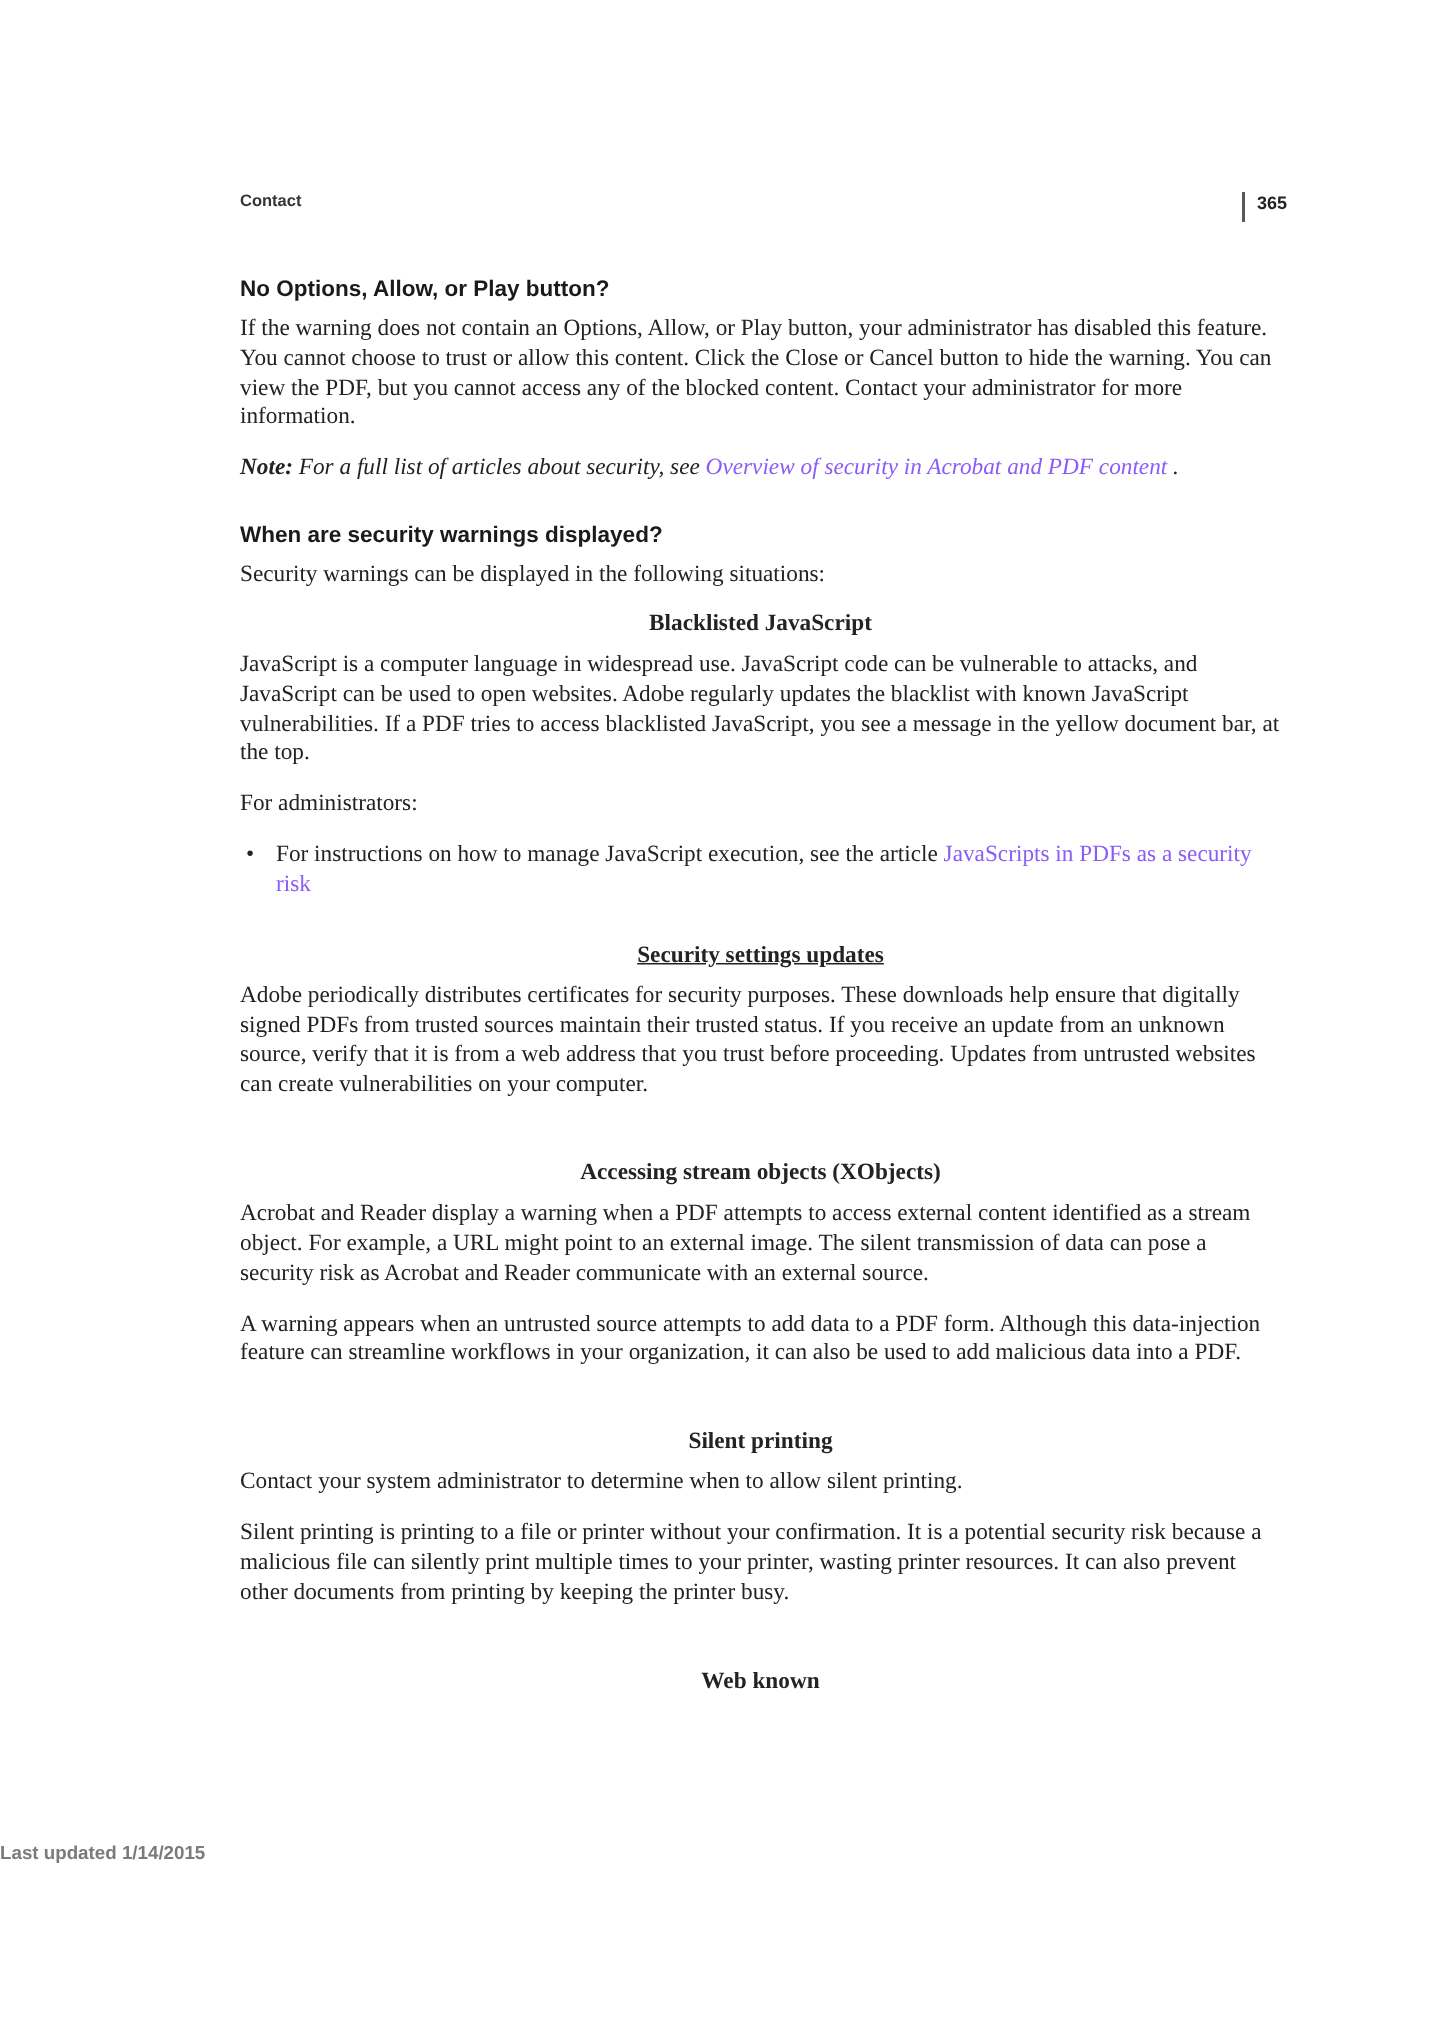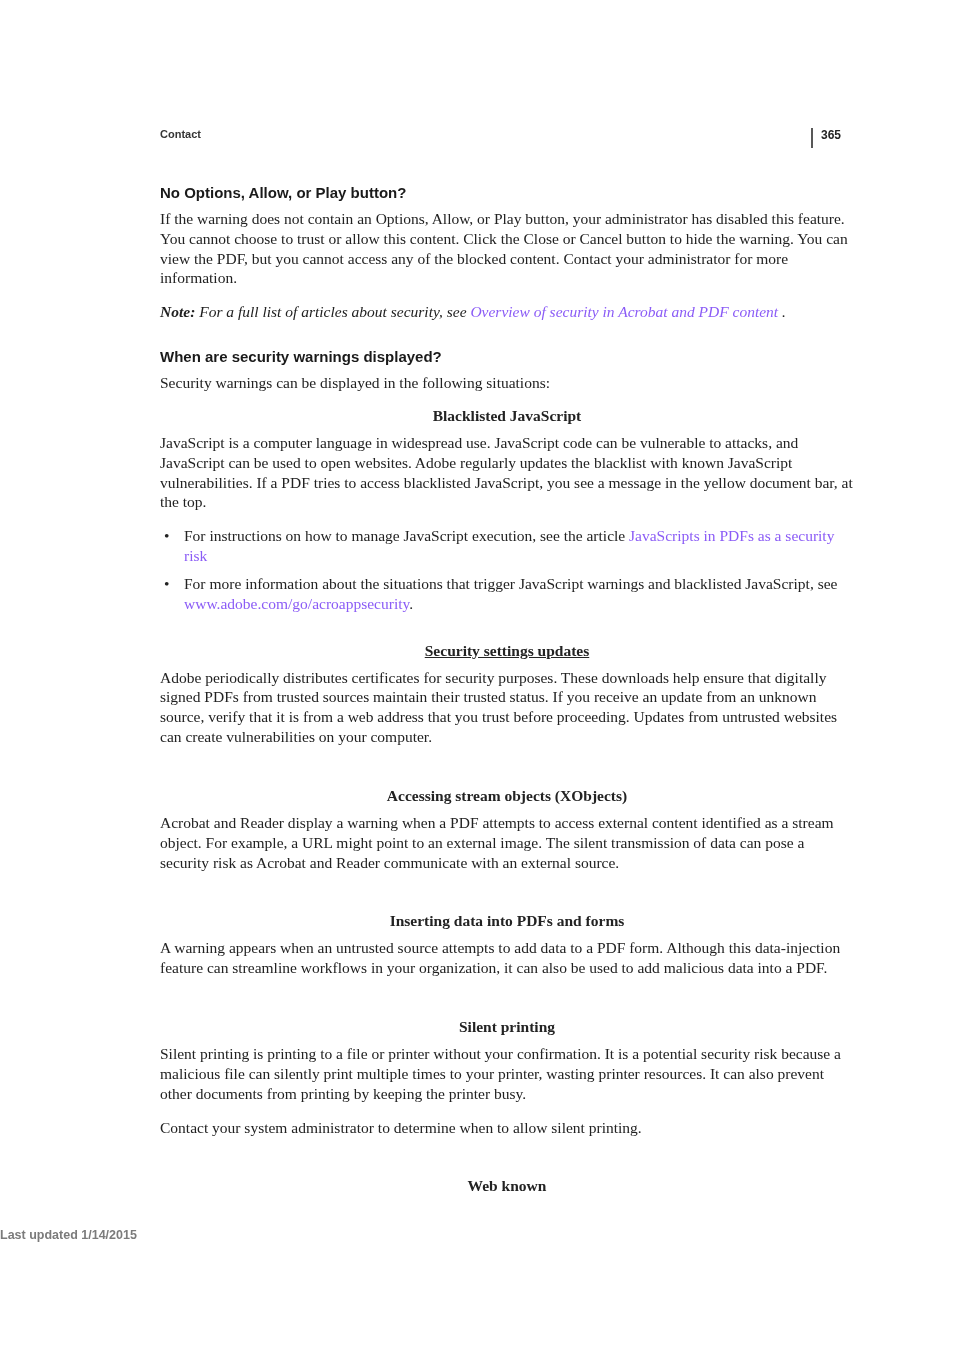--- a/index.html
+++ b/index.html
@@ -12,21 +12,21 @@
     min-height: 1350px;
     position: relative;
   }
   .page {
     padding: 128px 100px 0 160px;
     position: relative;
   }
   .page-number {
     position: absolute;
     top: 128px;
-    right: 113px;
+    right: 96px;
     font-family: "Myriad Pro", Arial, sans-serif;
     font-size: 12px;
     font-weight: 700;
     color: #232323;
     border-left: 2px solid #585858;
     padding-left: 8px;
     height: 20px;
     line-height: 14px;
   }
   .header-label {
@@ -119,40 +119,37 @@
 
   <p class="note">
     <span class="note-label">Note: </span><span class="note-body">For a full list of articles about security, see </span><a class="link note-body" href="#">Overview of security in Acrobat and PDF content</a><span class="note-body"> .</span>
   </p>
 
   <h2>When are security warnings displayed?</h2>
   <p>Security warnings can be displayed in the following situations:</p>
 
   <span class="sub-h">Blacklisted JavaScript</span>
   <p>JavaScript is a computer language in widespread use. JavaScript code can be vulnerable to attacks, and JavaScript can be used to open websites. Adobe regularly updates the blacklist with known JavaScript vulnerabilities. If a PDF tries to access blacklisted JavaScript, you see a message in the yellow document bar, at the top.</p>
+  <p>For administrators:</p>
 
   <ul class="bullets">
     <li>
       <span>For instructions on how to manage JavaScript execution, see the article </span><a class="link" href="#">JavaScripts in PDFs as a security risk</a>
-    </li>
-    <li>
-      <span>For more information about the situations that trigger JavaScript warnings and blacklisted JavaScript, see </span><a class="link" href="#">www.adobe.com/go/acroappsecurity</a><span>.</span>
     </li>
   </ul>
 
   <span class="sub-h section-gap">Security settings updates</span>
   <p>Adobe periodically distributes certificates for security purposes. These downloads help ensure that digitally signed PDFs from trusted sources maintain their trusted status. If you receive an update from an unknown source, verify that it is from a web address that you trust before proceeding. Updates from untrusted websites can create vulnerabilities on your computer.</p>
 
   <span class="sub-h section-gap-lg">Accessing stream objects (XObjects)</span>
   <p>Acrobat and Reader display a warning when a PDF attempts to access external content identified as a stream object. For example, a URL might point to an external image. The silent transmission of data can pose a security risk as Acrobat and Reader communicate with an external source.</p>
 
-  <span class="sub-h section-gap-lg">Inserting data into PDFs and forms</span>
   <p>A warning appears when an untrusted source attempts to add data to a PDF form. Although this data-injection feature can streamline workflows in your organization, it can also be used to add malicious data into a PDF.</p>
 
   <span class="sub-h section-gap-lg">Silent printing</span>
+  <p>Contact your system administrator to determine when to allow silent printing.</p>
   <p>Silent printing is printing to a file or printer without your confirmation. It is a potential security risk because a malicious file can silently print multiple times to your printer, wasting printer resources. It can also prevent other documents from printing by keeping the printer busy.</p>
-  <p>Contact your system administrator to determine when to allow silent printing.</p>
 
   <span class="sub-h section-gap-lg">Web known</span>
 
 </div>
 
 <div class="footer">Last updated 1/14/2015</div>
 
 </body></html>

